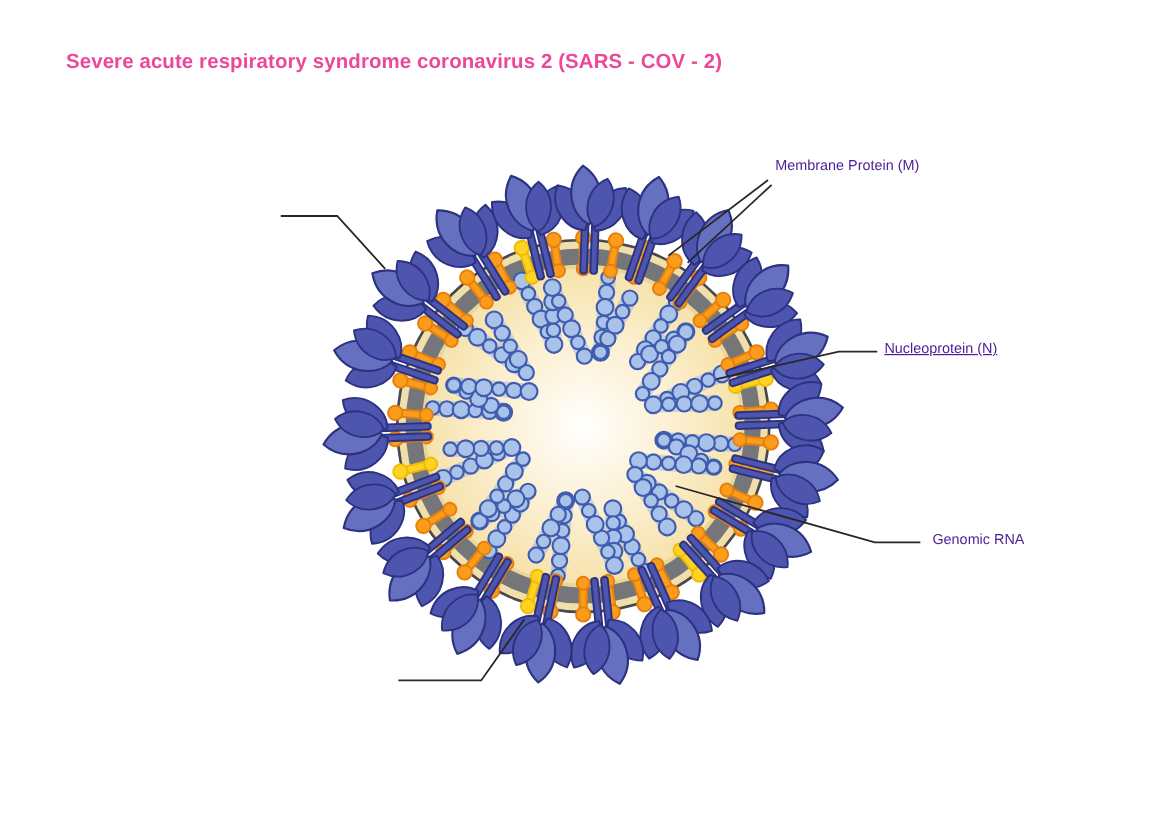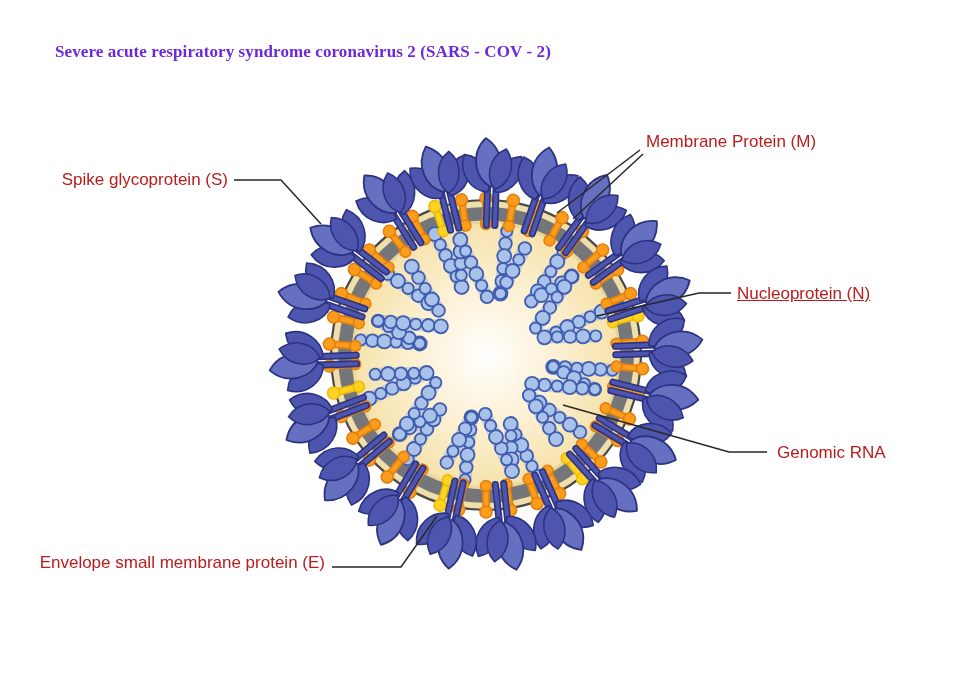--- a/index.html
+++ b/index.html
@@ -1,21 +1,21 @@
 <!DOCTYPE html>
 <html><head>
 <meta charset="utf-8">
 <style>
   html,body{margin:0;padding:0;background:#ffffff;}
   .canvas{position:relative;width:959px;height:678px;background:#ffffff;overflow:hidden;
           font-family:"Liberation Sans","DejaVu Sans",sans-serif;}
   .canvas svg{position:absolute;left:0;top:0;display:block;}
-  .title{position:absolute;left:55px;top:42px;font-size:17px;font-weight:700;color:#6d28d9;
-         margin:0;white-space:nowrap;letter-spacing:.1px;font-family:Liberation Serif, serif;}
-  .lbl{position:absolute;font-size:17px;color:#b91c1c;white-space:nowrap;line-height:1.15;}
+  .title{position:absolute;left:55px;top:42px;font-size:17px;font-weight:700;color:#ec4899;
+         margin:0;white-space:nowrap;letter-spacing:.1px;}
+  .lbl{position:absolute;font-size:12px;color:#4c1d95;white-space:nowrap;line-height:1.15;}
   #lbl-spike{right:731px;top:170px;text-align:right;}
   #lbl-membrane{left:646px;top:132px;}
   #lbl-nucleo{left:737px;top:284px;text-decoration:underline;}
   #lbl-rna{left:777px;top:443px;text-align:right;}
   #lbl-envelope{right:634px;top:553px;text-align:right;}
 </style>
 </head>
 <body>
 
 <div class="canvas">
@@ -617,18 +617,16 @@
         <path d="M0,0 C-13,-9 -16,-31 0,-44 C16,-31 13,-9 0,0 Z" transform="translate(3,-11) rotate(14) scale(.95)" fill="#4d55ae" stroke="#2c3280" stroke-width="1.6" stroke-linejoin="round"></path>
       </g>
       <polyline points="234,180 281,180 321,224" fill="none" stroke="#2a2627" stroke-width="1.5"></polyline>
       <polyline points="640,150 557,213" fill="none" stroke="#2a2627" stroke-width="1.5"></polyline>
       <polyline points="643,154 573,219" fill="none" stroke="#2a2627" stroke-width="1.5"></polyline>
       <polyline points="731,293 699,293 597,316" fill="none" stroke="#2a2627" stroke-width="1.5"></polyline>
       <polyline points="767,452 729,452 563,405" fill="none" stroke="#2a2627" stroke-width="1.5"></polyline>
       <polyline points="332,567 401,567 437,516" fill="none" stroke="#2a2627" stroke-width="1.5"></polyline>
     </svg>
   <h1 class="title">Severe acute respiratory syndrome coronavirus 2 (SARS - COV - 2)</h1>
-  <div class="lbl" id="lbl-spike">Spike glycoprotein (S)</div>
   <div class="lbl" id="lbl-membrane">Membrane Protein (M)</div>
   <div class="lbl" id="lbl-nucleo">Nucleoprotein (N)</div>
   <div class="lbl" id="lbl-rna">Genomic RNA</div>
-  <div class="lbl" id="lbl-envelope">Envelope small membrane protein (E)</div>
 </div>
 
 </body></html>

